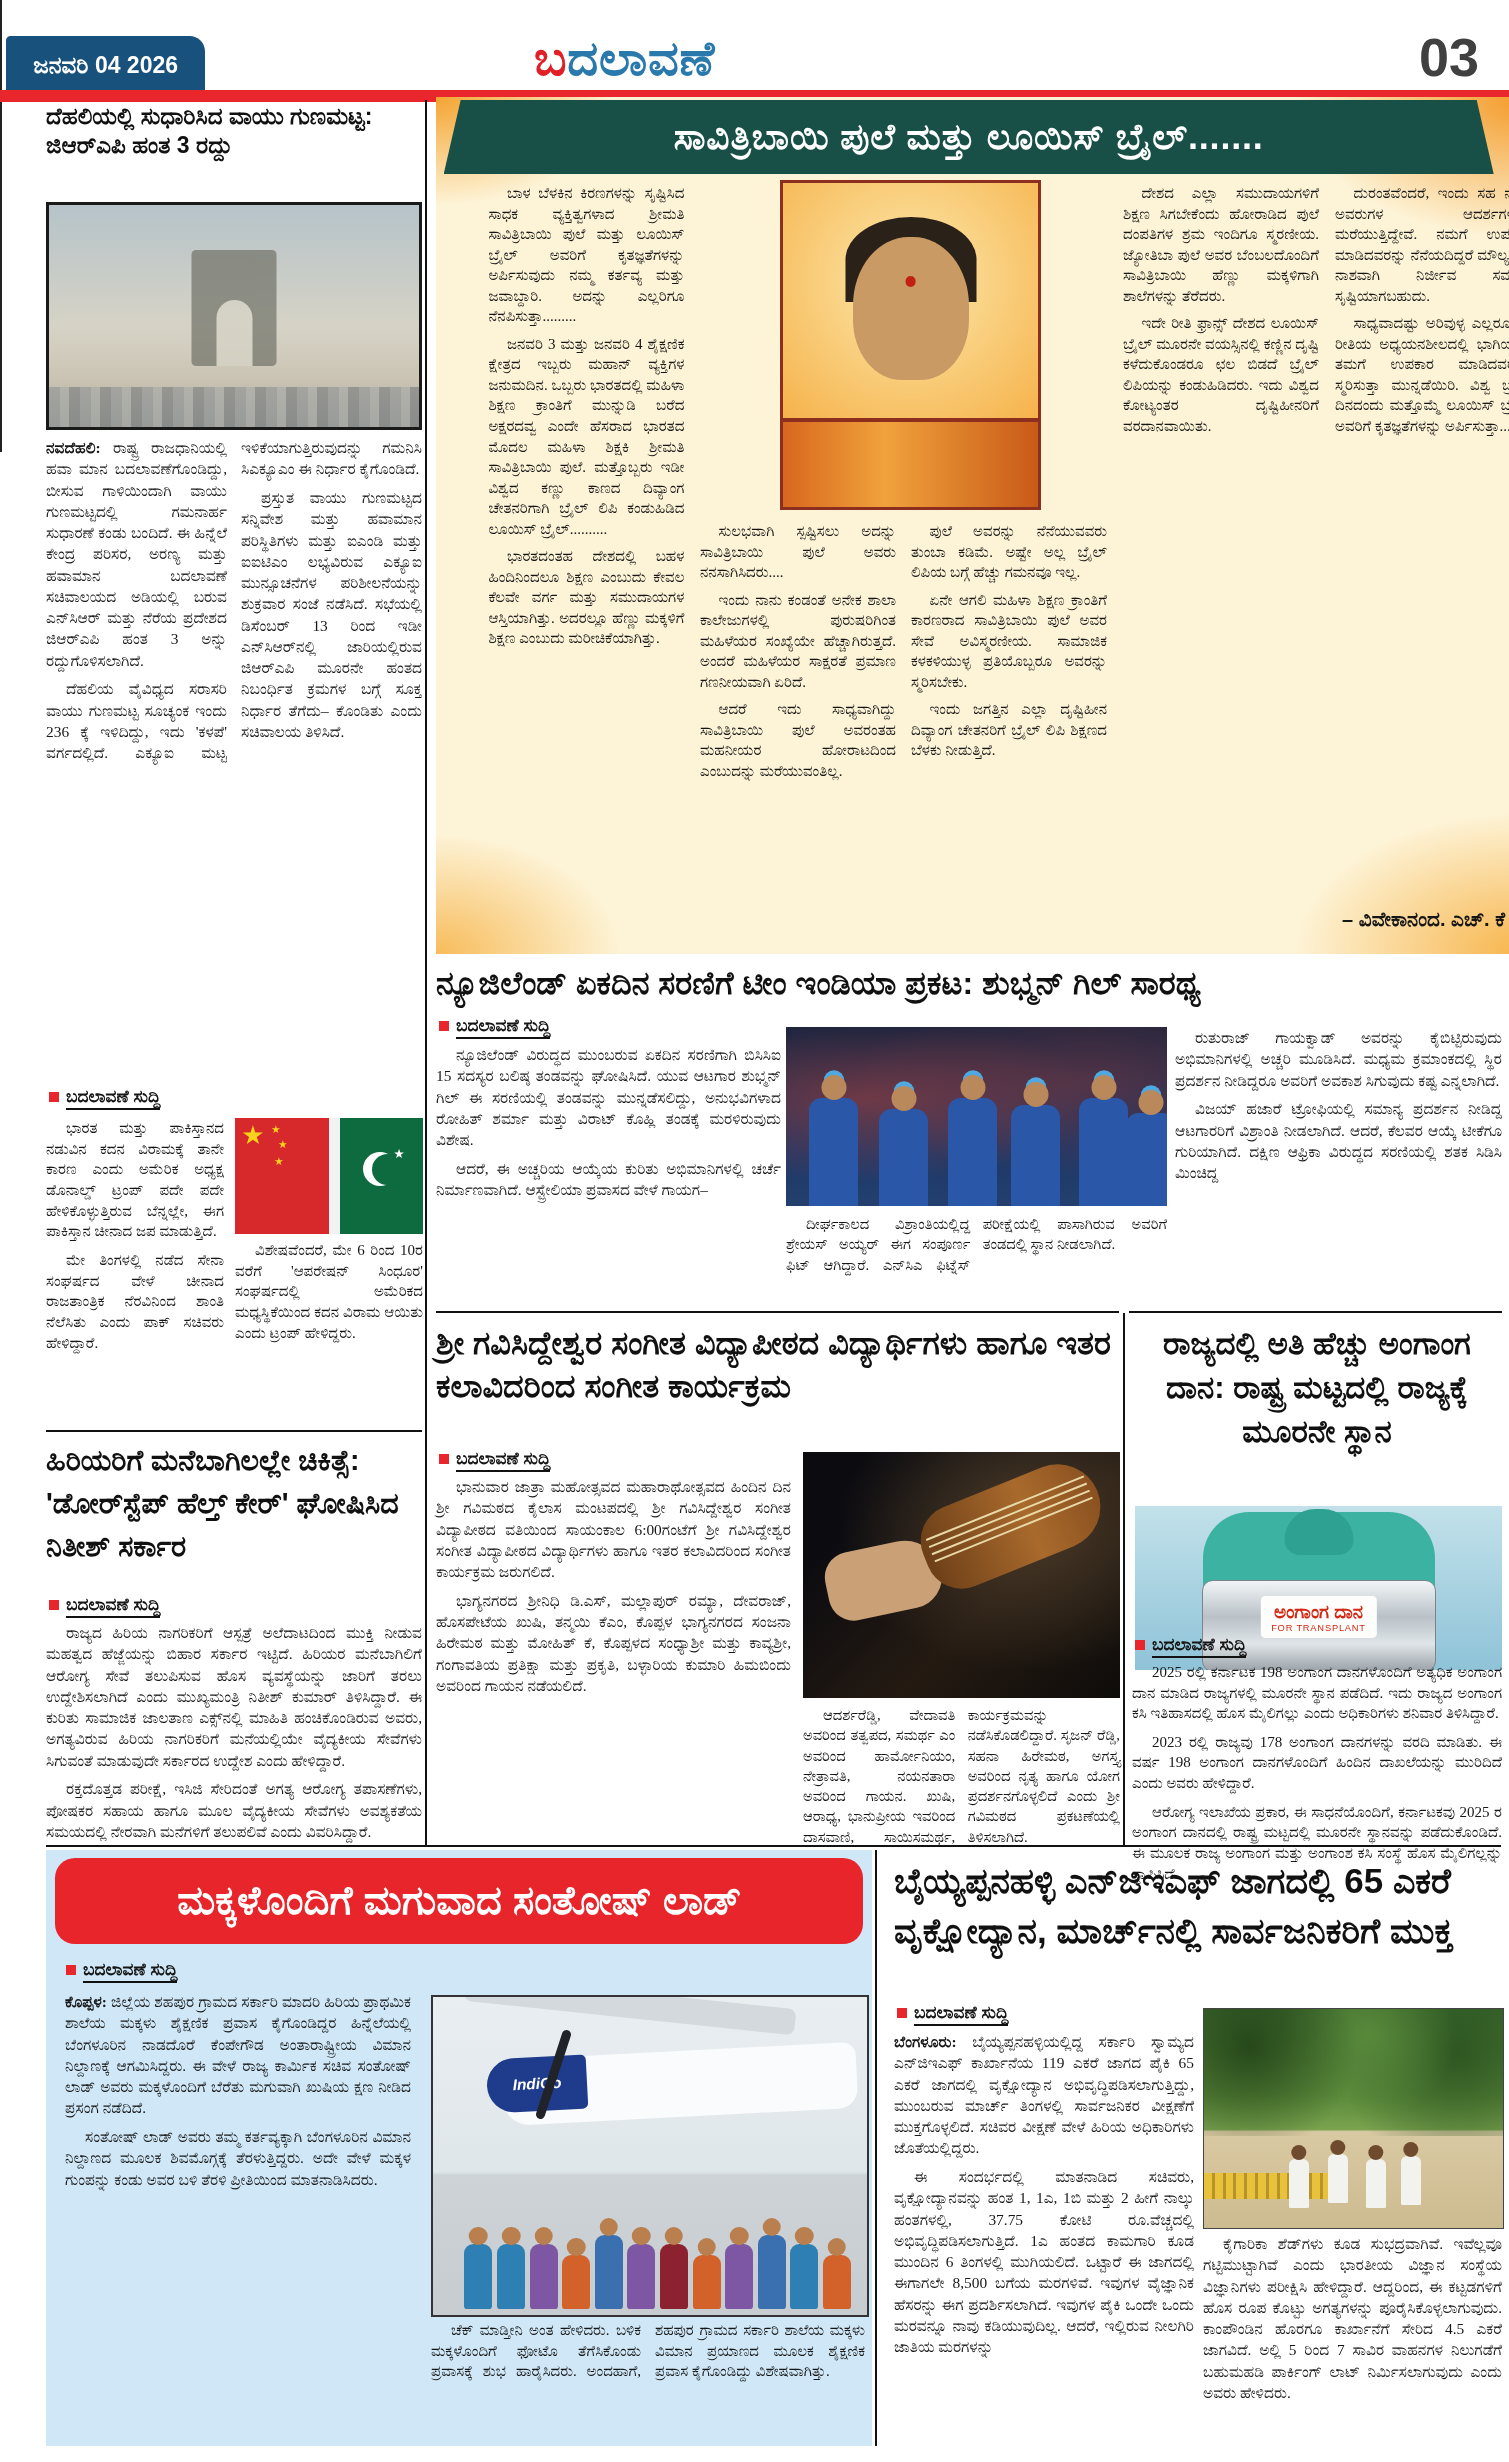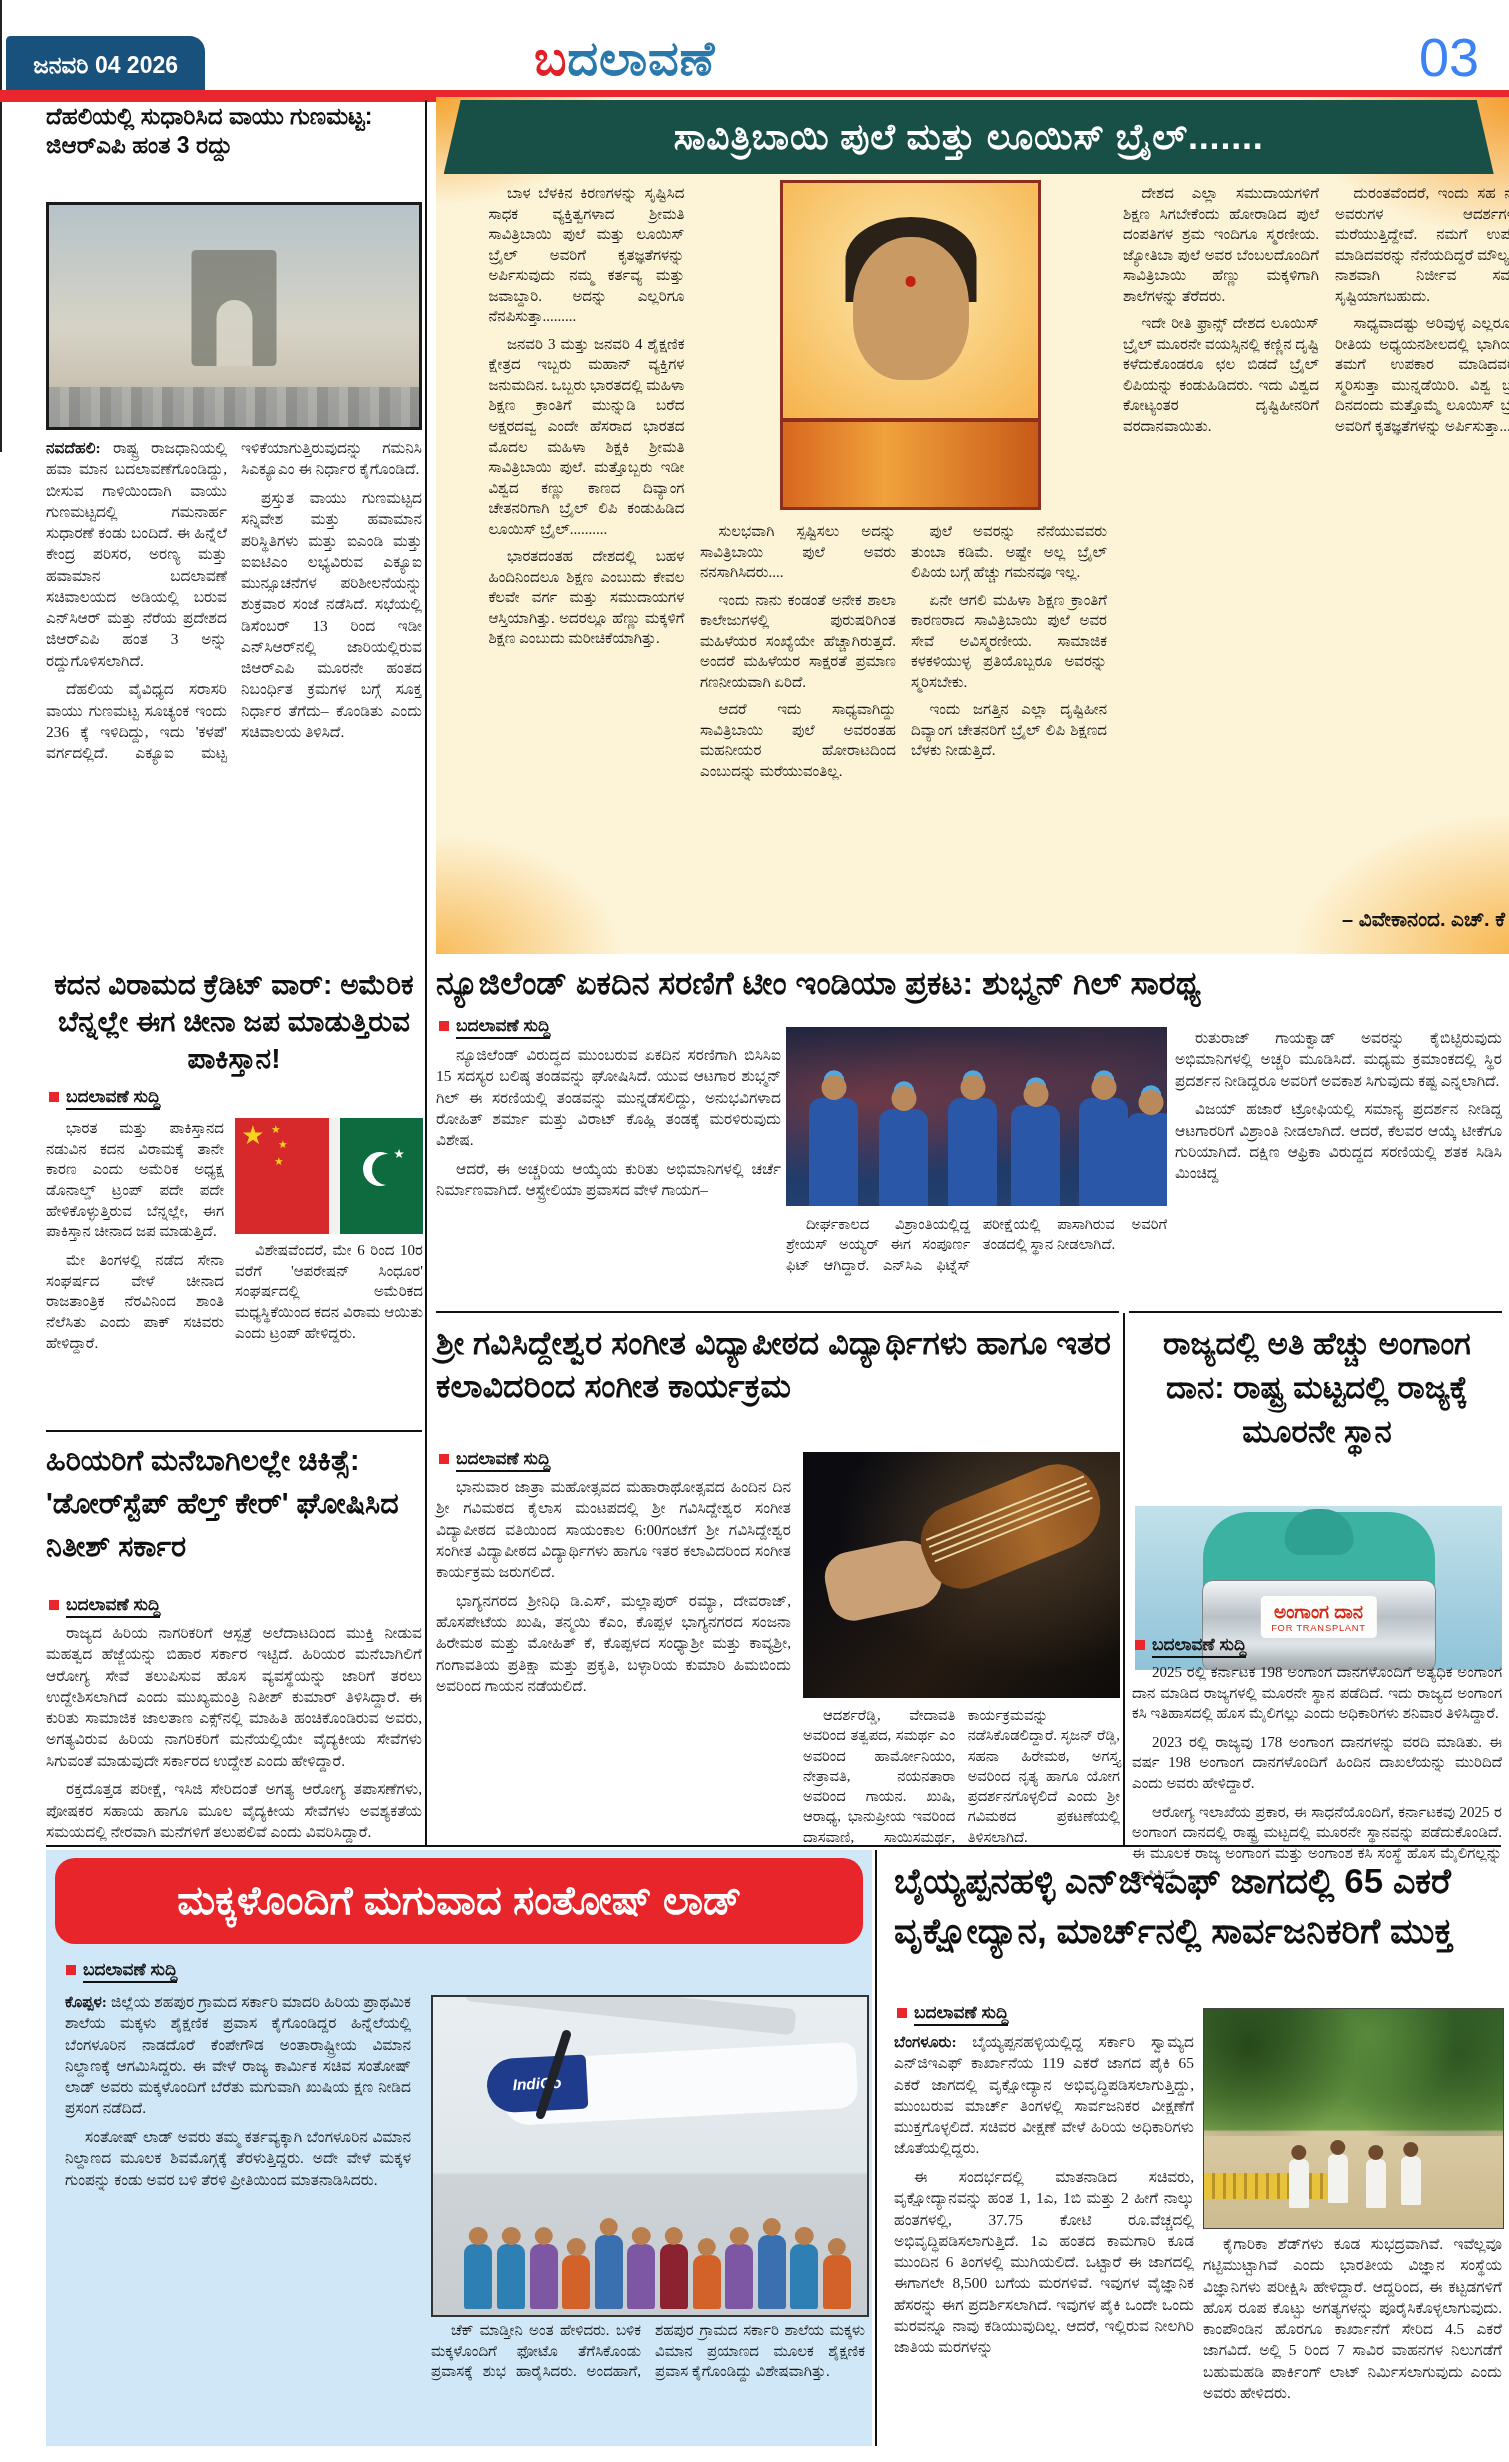--- a/index.html
+++ b/index.html
@@ -6,21 +6,21 @@
   .page{position:relative;width:1510px;height:2462px;background:#ffffff;overflow:hidden;
         font-family:"Liberation Serif","DejaVu Serif",serif;color:#161616;}
   
   #date-box{position:absolute;left:6.2px;top:36px;width:199px;height:58px;background:#17517c;
             border-radius:4.6px 15.4px 0 0;display:flex;align-items:center;justify-content:center;
             color:#fff;font-size:23px;font-weight:bold;font-family:"Liberation Sans",sans-serif;}
   #masthead{position:absolute;left:534px;top:31px;width:224px;height:54px;font-size:48px;font-weight:bold;
             font-family:"Liberation Sans",sans-serif;letter-spacing:0.8px;white-space:nowrap;}
   #masthead .m-first{color:#e01f26;}
   #masthead .m-rest{color:#2a79ad;}
-  #page-number{position:absolute;right:31px;top:26px;font-size:54px;font-weight:normal;color:#3b82f6;
+  #page-number{position:absolute;right:31px;top:26px;font-size:54px;font-weight:bold;color:#404040;
                font-family:"Liberation Sans",sans-serif;}
   #red-bar{position:absolute;left:0;top:90px;width:1510px;height:11.6px;background:#e8262b;}
   
   .headline{font-family:"Liberation Sans",sans-serif;font-weight:bold;color:#111;}
   .byline{position:absolute;font-family:"Liberation Sans",sans-serif;font-weight:bold;font-size:17px;}
   .byline .bullet{display:inline-block;width:10px;height:10px;background:#e8262b;margin-right:7px;}
   .byline .byline-text{border-bottom:2.3px solid #111;padding-bottom:2.3px;}
   .bodytext{position:absolute;font-size:15.4px;line-height:1.38;text-align:justify;}
   .bodytext .para{margin:0 0 7.7px 0;text-indent:20px;}
   .twocol{column-count:2;column-gap:14px;}
@@ -238,21 +238,20 @@
       </div>
     <div id="portrait-photo">
       <div id="portrait-hair"></div>
       <div id="portrait-face"></div>
       <div id="portrait-bindi"></div>
       <div id="portrait-sari"></div>
     </div>
     <div id="feature-signature">– ವಿವೇಕಾನಂದ. ಎಚ್. ಕೆ</div>
   </div>
 
-  <div id="art-cease-headline" class="headline">ಕದನ ವಿರಾಮದ ಕ್ರೆಡಿಟ್ ವಾರ್: ಅಮೆರಿಕ ಬೆನ್ನಲ್ಲೇ ಈಗ ಚೀನಾ ಜಪ ಮಾಡುತ್ತಿರುವ ಪಾಕಿಸ್ತಾನ!</div>
   <div class="byline" id="byline-cease">
     <span class="bullet"></span><span class="byline-text">ಬದಲಾವಣೆ ಸುದ್ದಿ</span>
   </div>
   <div id="cease-left" class="bodytext">
       <p class="para">ಭಾರತ ಮತ್ತು ಪಾಕಿಸ್ತಾನದ ನಡುವಿನ ಕದನ ವಿರಾಮಕ್ಕೆ ತಾನೇ ಕಾರಣ ಎಂದು ಅಮೆರಿಕ ಅಧ್ಯಕ್ಷ ಡೊನಾಲ್ಡ್ ಟ್ರಂಪ್ ಪದೇ ಪದೇ ಹೇಳಿಕೊಳ್ಳುತ್ತಿರುವ ಬೆನ್ನಲ್ಲೇ, ಈಗ ಪಾಕಿಸ್ತಾನ ಚೀನಾದ ಜಪ ಮಾಡುತ್ತಿದೆ.</p>
       <p class="para">ಮೇ ತಿಂಗಳಲ್ಲಿ ನಡೆದ ಸೇನಾ ಸಂಘರ್ಷದ ವೇಳೆ ಚೀನಾದ ರಾಜತಾಂತ್ರಿಕ ನೆರವಿನಿಂದ ಶಾಂತಿ ನೆಲೆಸಿತು ಎಂದು ಪಾಕ್ ಸಚಿವರು ಹೇಳಿದ್ದಾರೆ.</p>
     </div>
   <div id="flags-photo">
     <div id="flag-china">
       <span class="star-big">★</span>

